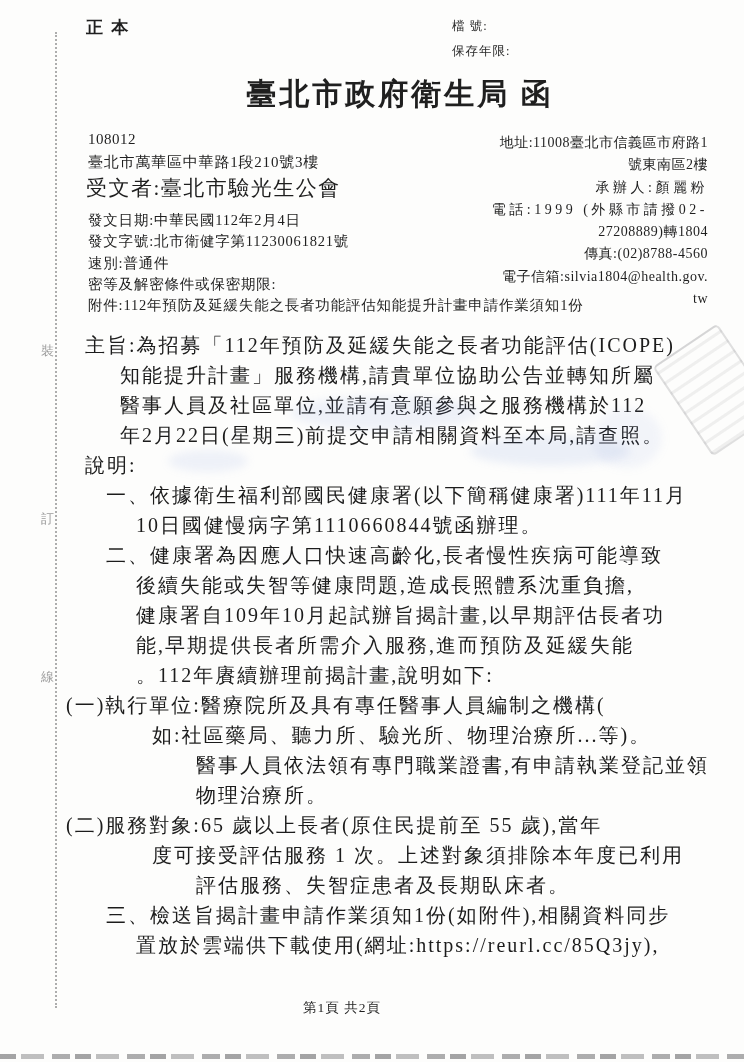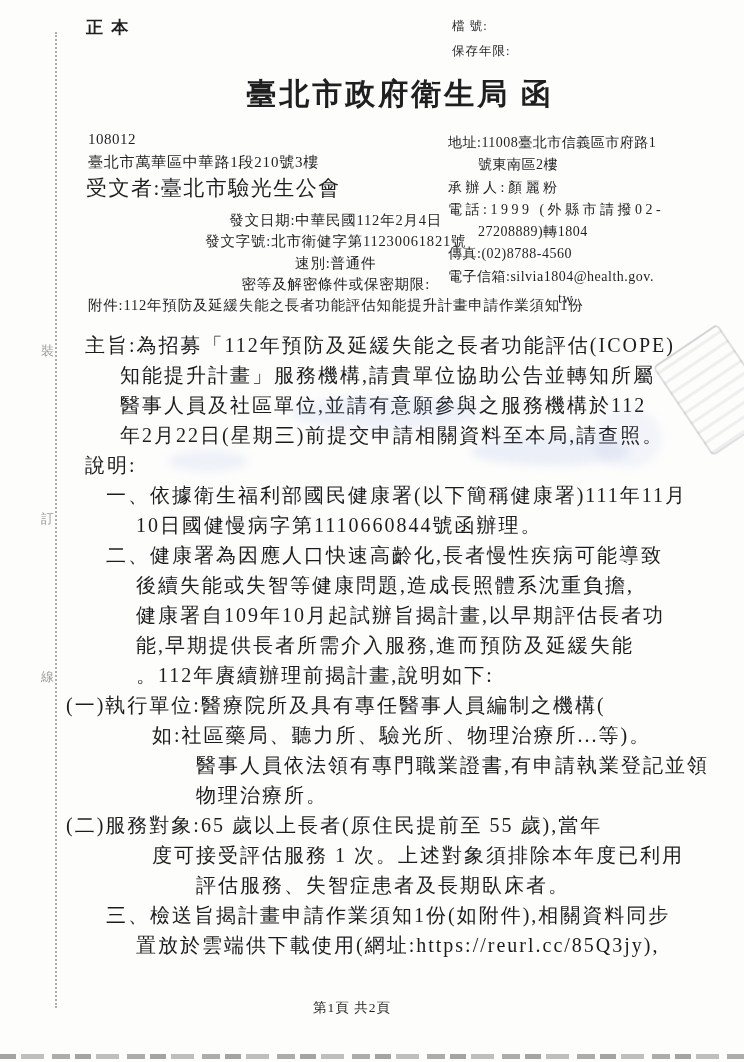--- a/index.html
+++ b/index.html
@@ -13,22 +13,22 @@
     color:#1f1f1f;
   }
   
   .copy-label{position:absolute;left:86px;top:16px;font-size:17px;font-weight:600;letter-spacing:2px;}
   .file-block{position:absolute;left:452px;top:14px;font-size:12.5px;line-height:25px;letter-spacing:1px;color:#2a2a2a;}
   .doc-title{position:absolute;left:0;top:74px;width:744px;text-align:center;font-size:30px;font-weight:600;letter-spacing:3px;padding-left:28px;}
   
   .org-code{position:absolute;left:88px;top:131px;font-size:15px;letter-spacing:.5px;}
   .recipient-address{position:absolute;left:88px;top:153px;font-size:15px;letter-spacing:.8px;}
   .recipient-name{position:absolute;left:86px;top:174px;font-size:21px;letter-spacing:1.5px;}
-  .meta-block{position:absolute;left:88px;top:210px;font-size:14.5px;line-height:21.3px;letter-spacing:.8px;text-align:center;}
-  .contact-block{position:absolute;left:448px;top:132px;width:260px;font-size:14px;line-height:22.3px;letter-spacing:.5px;}
+  .meta-block{position:absolute;left:88px;top:210px;font-size:14.5px;line-height:21.3px;letter-spacing:.8px;}
+  .contact-block{position:absolute;left:448px;top:132px;width:260px;font-size:14px;line-height:22.3px;letter-spacing:.5px;text-align:right;}
   .contact-block .c-ind{padding-left:30px;}
   .contact-block .c-wide{letter-spacing:3.5px;}
   .contact-block .c-tw{padding-left:110px;}
   
   .body-block{position:absolute;left:0;top:330px;width:672px;font-size:20px;line-height:30px;letter-spacing:2px;color:#1c1c1c;}
   .body-block .line{height:30px;white-space:nowrap;}
   .ind-a{padding-left:85px;}
   .ind-b{padding-left:120px;}
   .ind-c{padding-left:106px;}
   .ind-d{padding-left:136px;}
@@ -48,21 +48,21 @@
     transform:rotate(-34deg);opacity:.8;
     background:repeating-linear-gradient(0deg,rgba(150,150,155,.18) 0 3px,transparent 3px 12px);
   }
   
   .smudge{position:absolute;border-radius:50%;filter:blur(4px);}
   .sm-1{left:290px;top:396px;width:190px;height:34px;background:rgba(110,140,215,.10);}
   .sm-2{left:470px;top:436px;width:160px;height:30px;background:rgba(110,140,215,.12);}
   .sm-3{left:168px;top:450px;width:80px;height:22px;background:rgba(110,140,215,.10);}
   .sm-4{left:592px;top:408px;width:70px;height:60px;background:rgba(110,140,215,.08);}
   
-  .page-footer{position:absolute;left:0;top:999px;width:684px;text-align:center;font-size:13.5px;letter-spacing:1px;margin-left:10px;}
+  .page-footer{position:absolute;left:0;top:999px;width:684px;text-align:center;font-size:13.5px;letter-spacing:1px;}
   
   .next-page-edge{
     position:absolute;left:0;top:1054px;width:744px;height:5px;
     background:repeating-linear-gradient(90deg,
       rgba(75,75,78,.5) 0 16px, transparent 16px 21px,
       rgba(75,75,78,.35) 21px 44px, transparent 44px 52px,
       rgba(75,75,78,.45) 52px 70px, transparent 70px 75px);
   }
 </style>
 </head>

